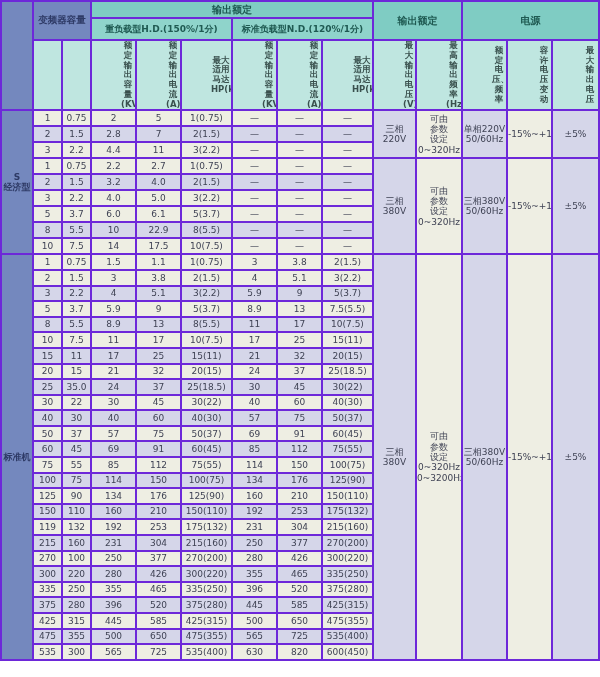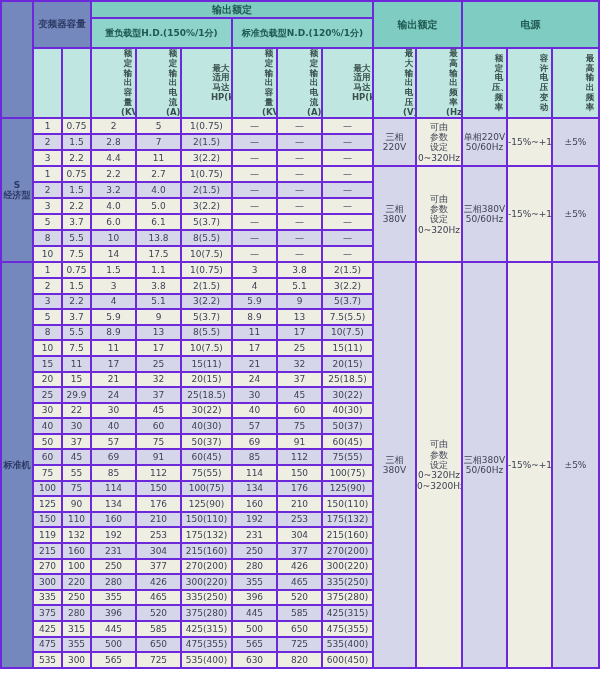--- a/index.html
+++ b/index.html
@@ -5,21 +5,21 @@
   html,body{margin:0;padding:0;background:#ffffff;}
   body{width:600px;font-family:"DejaVu Sans","Liberation Sans",sans-serif;}
   table{border-collapse:separate;border-spacing:2px;table-layout:fixed;width:600px;background:#6d28d9;}
   th,td{padding:0;margin:0;overflow:hidden;text-align:center;vertical-align:middle;font-weight:normal;line-height:1.15;}
   
   .blue{background:#7488be;color:#2e3a66;font-size:9.5px;font-weight:bold;}
   .teal-g{background:#7fccc3;color:#1f5a52;font-size:10px;font-weight:bold;}
   .teal-s{background:#8fd4cb;color:#1f5a52;font-size:9px;font-weight:bold;}
   .teal-c{background:#bfe6e0;color:#39504d;font-size:8.5px;font-weight:bold;}
   tr.h1 th{height:15px;}
-  tr.h2 th{height:28px;}
+  tr.h2 th{height:20px;}
   tr.h3 th{height:40px;padding-left:29px;}
   
   td{font-size:9px;color:#3f4254;height:14px;}
   .s2 td{height:13.6px;}
   .cream td.dcell{background:#eeeee3;}
   .lav td.dcell{background:#d5d6e9;}
   td.side{background:#7488be;color:#2e3a66;font-size:9px;font-weight:bold;}
   td.m-lav{background:#d5d6e9;}
   td.m-cream{background:#eeeee3;}
   td.merged{font-size:9px;}
@@ -62,21 +62,21 @@
       <th class="teal-c">额定输出容量(KVA)</th>
       <th class="teal-c">额定输出电流(A)</th>
       <th class="teal-c">最大适用马达HP(kW)</th>
       <th class="teal-c">额定输出容量(KVA)</th>
       <th class="teal-c">额定输出电流(A)</th>
       <th class="teal-c">最大适用马达HP(kW)</th>
       <th class="teal-c">最大输出电压(V)</th>
       <th class="teal-c">最高输出频率(Hz)</th>
       <th class="teal-c">额定电压、频率</th>
       <th class="teal-c">容许电压变动</th>
-      <th class="teal-c">最高输出频率</th>
+      <th class="teal-c">最大输出电压</th>
     </tr>
   </thead>
   <tbody id="tbody">
       <tr class="cream">
         <td class="side" rowspan="9">S<br>经济型</td>
         <td class="dcell">1</td>
         <td class="dcell">0.75</td>
         <td class="dcell">2</td>
         <td class="dcell">5</td>
         <td class="dcell">1(0.75)</td>
@@ -151,21 +151,21 @@
         <td class="dcell">6.1</td>
         <td class="dcell">5(3.7)</td>
         <td class="dcell">—</td>
         <td class="dcell">—</td>
         <td class="dcell">—</td>
       </tr>
       <tr class="lav">
         <td class="dcell">8</td>
         <td class="dcell">5.5</td>
         <td class="dcell">10</td>
-        <td class="dcell">13.8</td>
+        <td class="dcell">22.9</td>
         <td class="dcell">8(5.5)</td>
         <td class="dcell">—</td>
         <td class="dcell">—</td>
         <td class="dcell">—</td>
       </tr>
       <tr class="cream">
         <td class="dcell">10</td>
         <td class="dcell">7.5</td>
         <td class="dcell">14</td>
         <td class="dcell">17.5</td>
@@ -255,21 +255,21 @@
         <td class="dcell">15</td>
         <td class="dcell">21</td>
         <td class="dcell">32</td>
         <td class="dcell">20(15)</td>
         <td class="dcell">24</td>
         <td class="dcell">37</td>
         <td class="dcell">25(18.5)</td>
       </tr>
       <tr class="lav s2">
         <td class="dcell">25</td>
-        <td class="dcell">29.9</td>
+        <td class="dcell">35.0</td>
         <td class="dcell">24</td>
         <td class="dcell">37</td>
         <td class="dcell">25(18.5)</td>
         <td class="dcell">30</td>
         <td class="dcell">45</td>
         <td class="dcell">30(22)</td>
       </tr>
       <tr class="cream s2">
         <td class="dcell">30</td>
         <td class="dcell">22</td>

